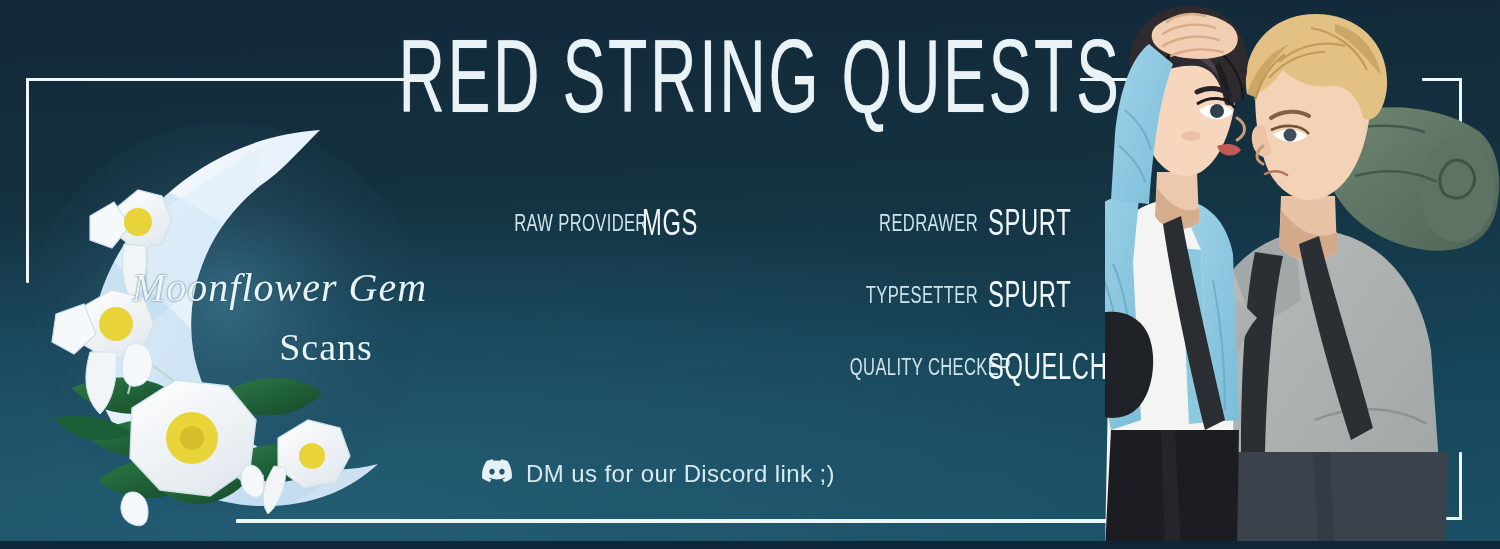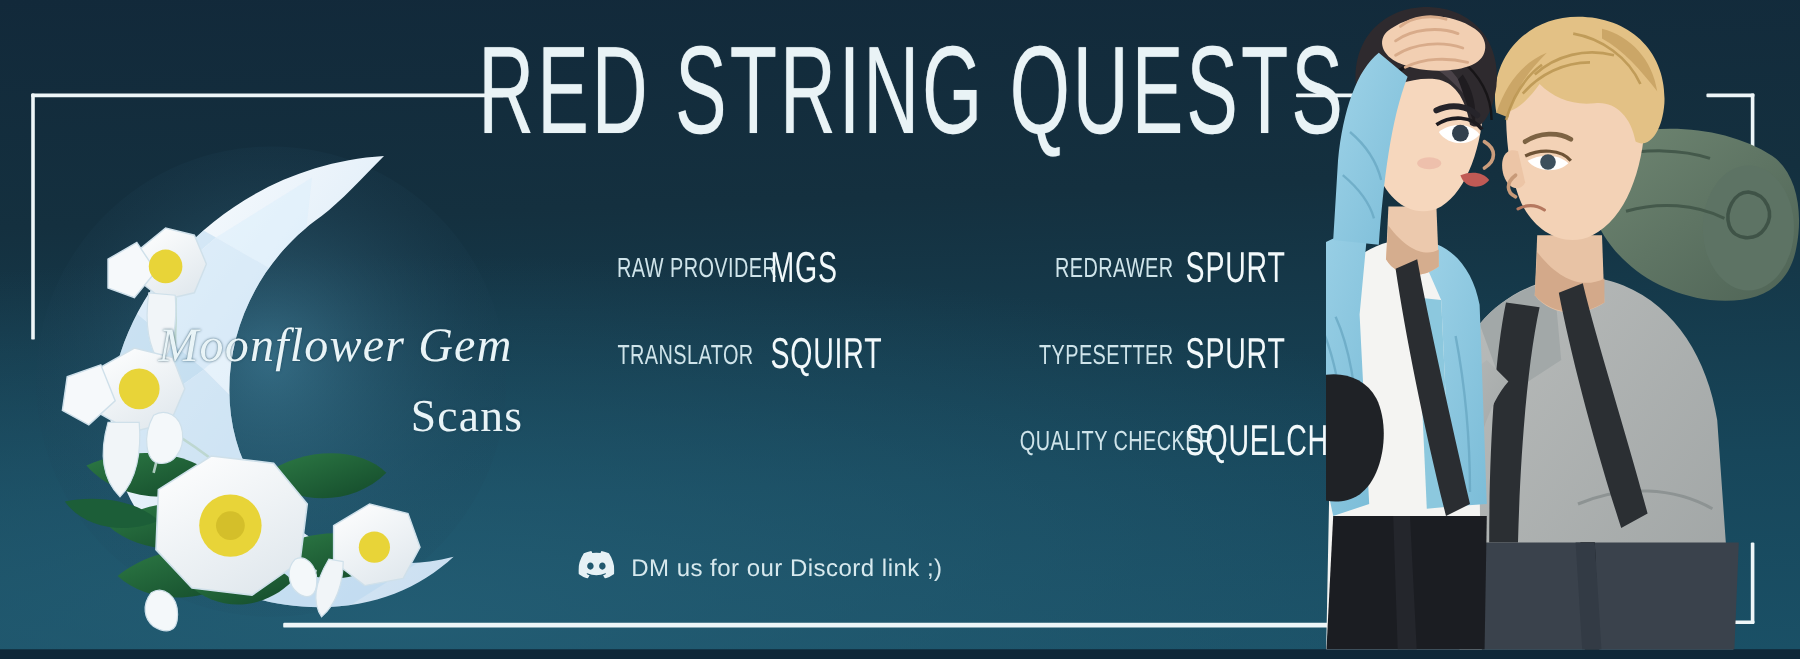--- a/index.html
+++ b/index.html
@@ -72,39 +72,39 @@
   }
   .col-right .credit-value{margin-left:10px;}
 
   
   #discord{
     position:absolute;left:482px;top:452px;height:44px;
     display:flex;align-items:center;gap:14px;
   }
   #discord .dc-icon{width:30px;height:30px;display:block;}
   #discord .dc-text{
-    color:#d7e9ee;font-size:20px;font-weight:300;letter-spacing:.4px;
+    color:#d7e9ee;font-size:24px;font-weight:300;letter-spacing:.4px;
     white-space:nowrap;
   }
 
   
   #logo{position:absolute;left:20px;top:108px;width:420px;height:420px;}
   #logo svg{display:block;width:420px;height:420px;}
   .logo-script{
     position:absolute;left:112px;top:160px;width:300px;
     color:#e9f4f7;font-family:"Liberation Serif", serif;
     font-style:italic;font-size:40px;line-height:1;
     letter-spacing:1px;white-space:nowrap;
     text-shadow:0 0 2px rgba(30,70,90,.9);
   }
   .logo-script2{
     position:absolute;left:196px;top:220px;width:220px;
     color:#e9f4f7;font-family:"Liberation Serif", serif;
     font-size:38px;line-height:1;letter-spacing:1px;
-    text-align:right;
+    text-align:center;
     text-shadow:0 0 2px rgba(30,70,90,.9);
   }
 
   
   #characters{position:absolute;left:1105px;top:0;width:395px;height:549px;overflow:hidden;}
   #characters svg{display:block;width:395px;height:549px;}
 </style>
 </head>
 <body>
 
@@ -215,24 +215,20 @@
     </svg>
     <div class="logo-script">Moonflower Gem</div>
     <div class="logo-script2">Scans</div>
   </div>
 
   <div id="credits">
     <div class="credit-col col-left">
       <div class="credit-row r0">
         <span class="credit-label">RAW PROVIDER</span>
         <span class="credit-value">MGS</span>
-      </div>
-      <div class="credit-row r1">
-        <span class="credit-label">TRANSLATOR</span>
-        <span class="credit-value">SQUIRT</span>
       </div>
     </div>
     <div class="credit-col col-right">
       <div class="credit-row r0">
         <span class="credit-label">REDRAWER</span>
         <span class="credit-value">SPURT</span>
       </div>
       <div class="credit-row r1">
         <span class="credit-label">TYPESETTER</span>
         <span class="credit-value">SPURT</span>

